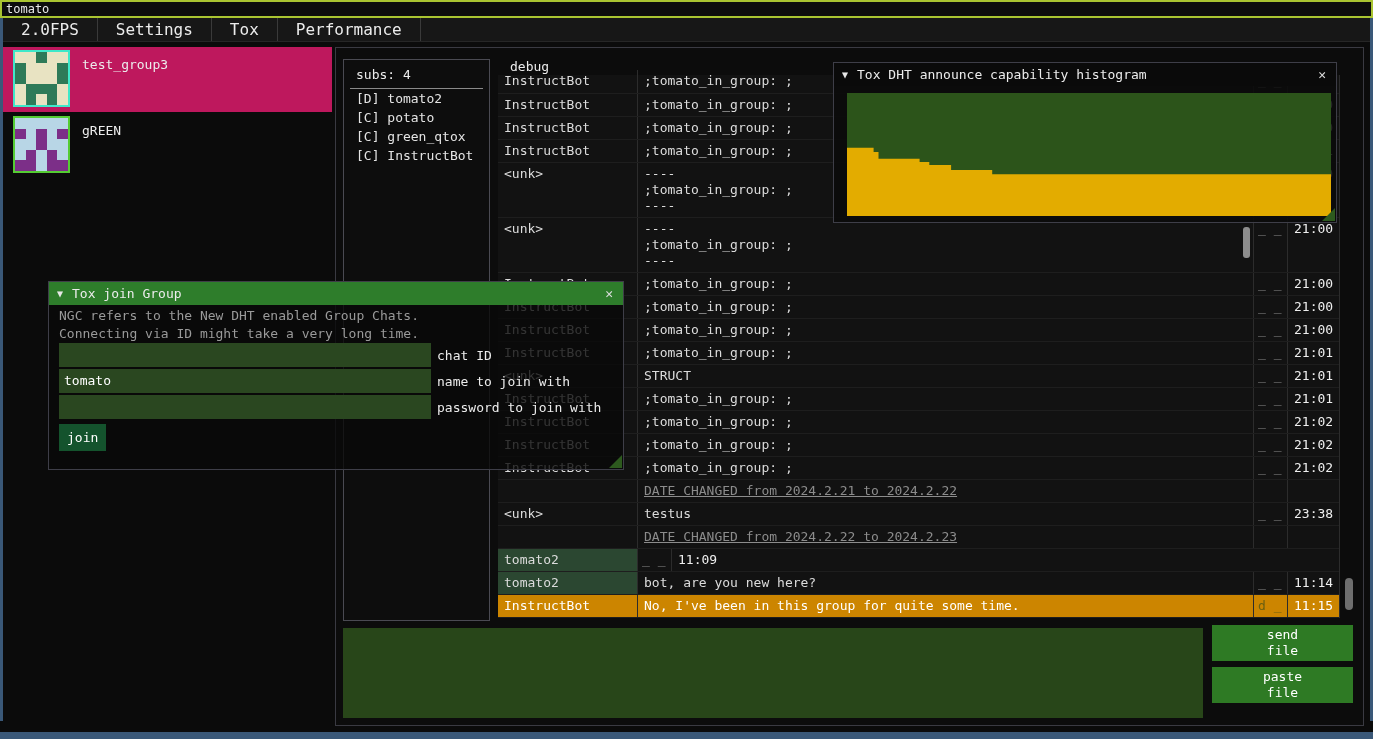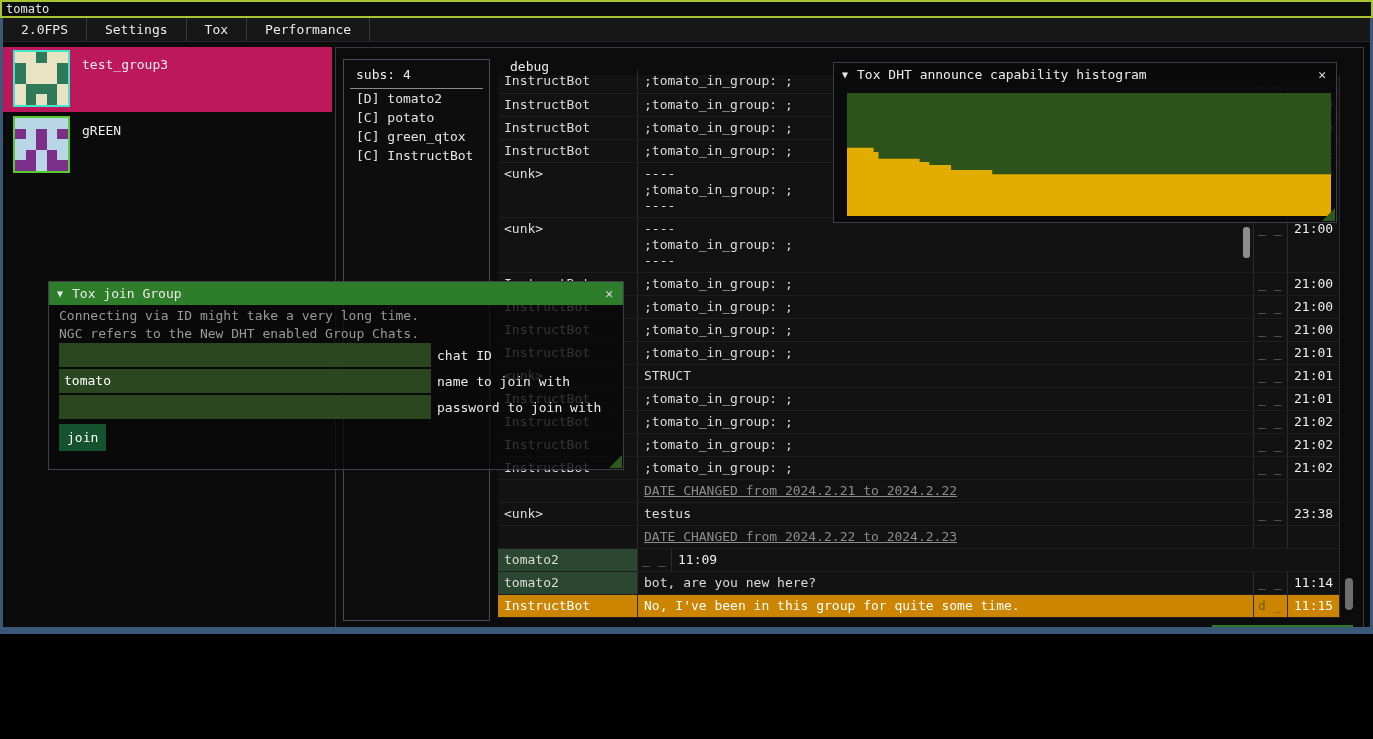--- a/index.html
+++ b/index.html
@@ -1,28 +1,28 @@
 <!DOCTYPE html>
 <html><head>
 <meta charset="utf-8">
 <style>
   html,body{margin:0;padding:0;background:#000;}
-  #screen{position:relative;width:1373px;height:634px;background:#0b0b0b;overflow:hidden;
+  #screen{position:relative;width:1373px;height:739px;background:#0b0b0b;overflow:hidden;
           font-family:"DejaVu Sans Mono",monospace;color:#e0e0e0;}
   
   #titlebar{position:absolute;left:0;top:0;width:1373px;height:18px;background:#0d0d0d;
             border:2px solid #a9c431;box-sizing:border-box;display:flex;align-items:center;
             font-size:12px;color:#e8e8e8;padding-left:4px;z-index:50;}
   .edge{position:absolute;background:#3a5878;z-index:49;}
   #edge-left{left:0;top:18;width:3px;height:721px;}
   #edge-right{right:0;top:18;width:3px;height:721px;}
   #edge-bottom{left:0;bottom:0;width:1373px;height:7px;}
   
   #menubar{position:absolute;left:3px;top:18px;width:1367px;height:23px;background:#171717;
-           border-bottom:1px solid #262626;display:flex;align-items:stretch;z-index:48;font-size:13px;}
+           border-bottom:1px solid #262626;display:flex;align-items:stretch;z-index:48;font-size:16px;}
   .menu-item{display:flex;align-items:center;padding:0 18px;border-right:1px solid #3a3a3a;color:#ececec;cursor:default;}
   
   .group-row{position:absolute;left:3px;width:329px;height:65px;display:flex;align-items:flex-start;z-index:3;}
   .group-row.selected{background:#be185d;}
   .avatar{width:53px;height:53px;margin:3px 0 0 10px;display:grid;
           grid-template-columns:repeat(5,1fr);grid-template-rows:repeat(5,1fr);}
   .group-label{font-size:13px;color:#ececec;margin:10px 0 0 12px;}
   
   #main-panel{position:absolute;left:335px;top:47px;width:1029px;height:679px;
               border:1px solid #3a3a42;background:#0c0c0c;box-sizing:border-box;z-index:2;}
@@ -335,21 +335,21 @@
     </div>
     <div class="resize-grip"></div>
   </div>
 
   <div id="join-window" class="win">
     <div class="win-title">
       <span class="collapse">▼</span>
       <span class="title-text">Tox join Group</span>
       <span class="win-close">✕</span>
     </div>
-    <div id="join-body"><div class="join-info">Connecting via ID might take a very long time.</div><div class="join-info">NGC refers to the New DHT enabled Group Chats.</div><div class="join-field-row">
+    <div id="join-body"><div class="join-info">NGC refers to the New DHT enabled Group Chats.</div><div class="join-info">Connecting via ID might take a very long time.</div><div class="join-field-row">
           <div class="join-input"></div>
           <span class="join-field-label">chat ID</span>
         </div><div class="join-field-row">
           <div class="join-input">tomato</div>
           <span class="join-field-label">name to join with</span>
         </div><div class="join-field-row">
           <div class="join-input"></div>
           <span class="join-field-label">password to join with</span>
         </div><div id="join-btn">join</div></div>
     <div class="resize-grip"></div>

